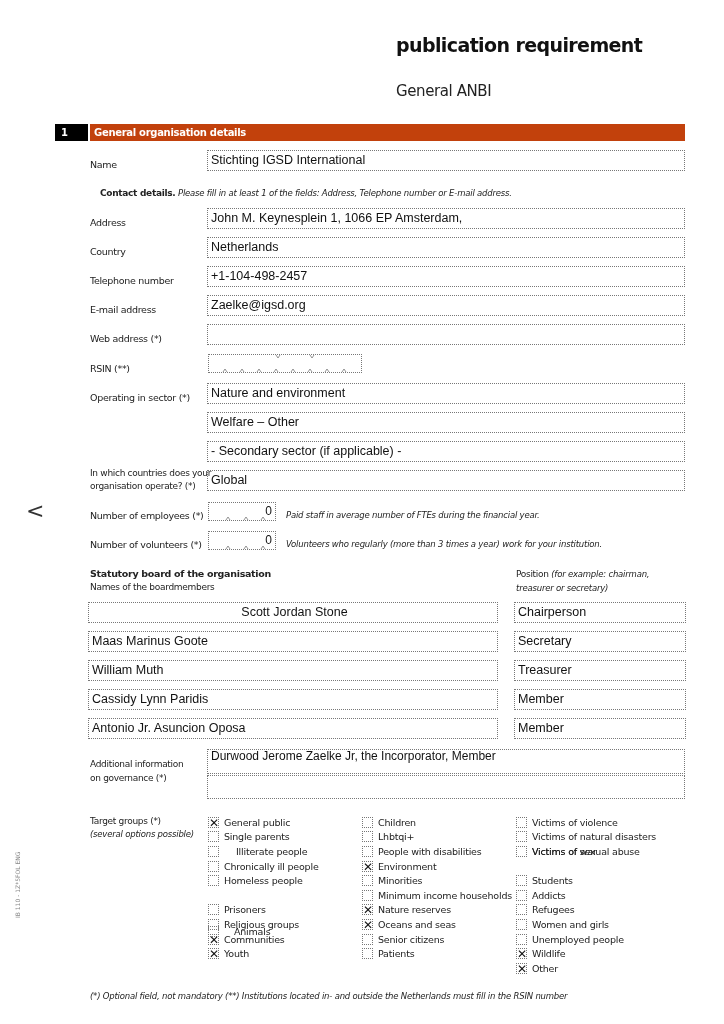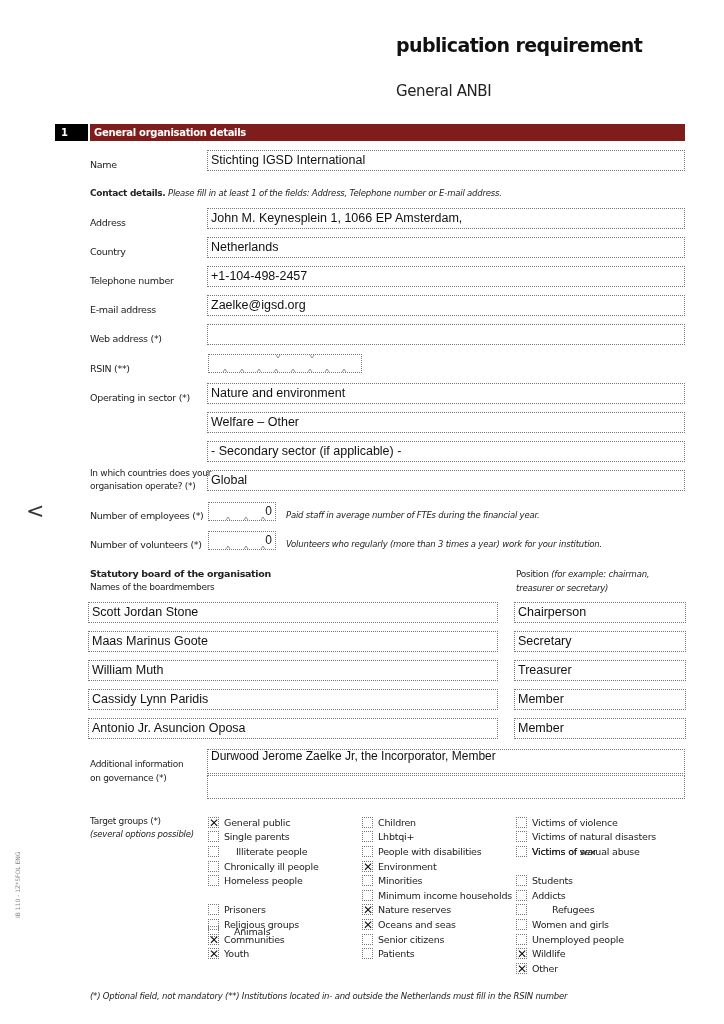--- a/index.html
+++ b/index.html
@@ -1,21 +1,21 @@
 <!DOCTYPE html>
 <html><head>
 <meta charset="utf-8">
 <style>
   html, body { margin:0; padding:0; background:#fff; }
   body { width:724px; height:1024px; position:relative; overflow:hidden; font-family:"DejaVu Sans", sans-serif; color:#111; }
   .abs { position:absolute; }
   .title { left:396px; top:33px; font-family:"DejaVu Sans", sans-serif; font-weight:bold; font-size:19px; line-height:24px; letter-spacing:-0.6px; color:#111; }
   .subtitle { left:396px; top:82px; font-size:15px; letter-spacing:-0.4px; color:#222; }
   .secnum { left:55px; top:124px; width:33px; height:17px; background:#000; color:#fff; font-size:10px; line-height:17px; padding-left:6px; box-sizing:border-box; font-weight:bold; }
-  .secbar { left:90px; top:124px; width:595px; height:17px; background:#7f1d1d; color:#fff; font-size:10px; line-height:17px; padding-left:4px; box-sizing:border-box; font-weight:bold; letter-spacing:-0.3px; }
+  .secbar { left:90px; top:124px; width:595px; height:17px; background:#c2410c; color:#fff; font-size:10px; line-height:17px; padding-left:4px; box-sizing:border-box; font-weight:bold; letter-spacing:-0.3px; }
   .lbl { font-size:9.5px; color:#222; letter-spacing:-0.3px; line-height:13px; }
   .field { border:1px dotted #777; box-sizing:border-box; font-family:"Liberation Sans", sans-serif; font-size:12.5px; color:#111; padding-left:3px; line-height:18px; height:21px; white-space:nowrap; overflow:hidden; }
   .note { font-size:8.5px; font-style:italic; color:#222; letter-spacing:-0.2px; }
   .bold { font-weight:bold; }
   .cb { width:11px; height:11px; border:1px dotted #777; box-sizing:border-box; font-size:12px; line-height:10px; text-align:center; font-weight:bold; font-family:"DejaVu Sans", sans-serif; }
   .cbrow { position:absolute; height:14.6px; display:flex; align-items:center; }
   .cbtxt { font-size:9.5px; color:#222; margin-left:5px; letter-spacing:-0.2px; white-space:nowrap; }
   .comb { border:1px dotted #777; box-sizing:border-box; position:absolute; }
   .numval { font-family:"Liberation Sans", sans-serif; font-size:12px; position:absolute; right:3px; top:1px; }
   .side { left:14px; top:918px; font-size:6px; color:#888; transform:rotate(-90deg); transform-origin:left top; white-space:nowrap; }
@@ -30,21 +30,21 @@
 <div class="abs subtitle">General ANBI</div>
 
 <div class="abs secnum">1</div>
 <div class="abs secbar">General organisation details</div>
 
 <div class="abs back">&lt;</div>
 
 <div class="abs lbl" style="left:90px;top:158px;">Name</div>
 <div class="abs field" style="left:207px;top:150px;width:478px;">Stichting IGSD International</div>
 
-<div class="abs lbl" style="left:90px;top:187px;font-size:9px;">
+<div class="abs lbl" style="left:100px;top:187px;font-size:9px;">
   <span class="bold">Contact details.</span>
   <span class="note">Please fill in at least 1 of the fields: Address, Telephone number or E-mail address.</span>
 </div>
 
 <div class="abs lbl" style="left:90px;top:216px;">Address</div>
 <div class="abs field" style="left:207px;top:208px;width:478px;">John M. Keynesplein 1, 1066 EP Amsterdam,</div>
 
 <div class="abs lbl" style="left:90px;top:245px;">Country</div>
 <div class="abs field" style="left:207px;top:237px;width:478px;">Netherlands</div>
 
@@ -106,21 +106,21 @@
 </div>
 <div class="abs note" style="left:286px;top:539px;">Volunteers who regularly (more than 3 times a year) work for your institution.</div>
 
 <div class="abs lbl bold" style="left:90px;top:567px;font-size:9.5px;">Statutory board of the organisation</div>
 <div class="abs lbl" style="left:90px;top:581px;font-size:9px;">Names of the boardmembers</div>
 <div class="abs lbl" style="left:516px;top:567px;font-size:9px;line-height:14px;">
   <div><span>Position</span> <span class="note">(for example: chairman,</span></div>
   <div class="note">treasurer or secretary)</div>
 </div>
 
-<div class="abs field" style="left:88px;top:602px;width:410px;">Scott Jordan Stone</div>
+<div class="abs field" style="left:88px;top:602px;width:410px;text-align:center;">Scott Jordan Stone</div>
 <div class="abs field" style="left:514px;top:602px;width:172px;">Chairperson</div>
 <div class="abs field" style="left:88px;top:631px;width:410px;">Maas Marinus Goote</div>
 <div class="abs field" style="left:514px;top:631px;width:172px;">Secretary</div>
 <div class="abs field" style="left:88px;top:660px;width:410px;">William Muth</div>
 <div class="abs field" style="left:514px;top:660px;width:172px;">Treasurer</div>
 <div class="abs field" style="left:88px;top:689px;width:410px;">Cassidy Lynn Paridis</div>
 <div class="abs field" style="left:514px;top:689px;width:172px;">Member</div>
 <div class="abs field" style="left:88px;top:718px;width:410px;">Antonio Jr. Asuncion Oposa</div>
 <div class="abs field" style="left:514px;top:718px;width:172px;">Member</div>
 
@@ -237,21 +237,21 @@
       <span class="cbtxt">Victims of sexual abuse</span>
     </div>
     <div class="cbrow" style="left: 516px; top: 873.4px;">
       <div class="cb"></div>
       <span class="cbtxt">Students</span>
     </div>
     <div class="cbrow" style="left: 516px; top: 888px;">
       <div class="cb"></div>
       <span class="cbtxt">Addicts</span>
     </div>
-    <div class="cbrow" style="left: 516px; top: 902.6px; gap: 20px;">
+    <div class="cbrow" style="left: 516px; top: 902.6px;">
       <div class="cb"></div>
       <span class="cbtxt">Refugees</span>
     </div>
     <div class="cbrow" style="left: 516px; top: 917.2px;">
       <div class="cb"></div>
       <span class="cbtxt">Women and girls</span>
     </div>
     <div class="cbrow" style="left: 516px; top: 931.8px;">
       <div class="cb"></div>
       <span class="cbtxt">Unemployed people</span>

